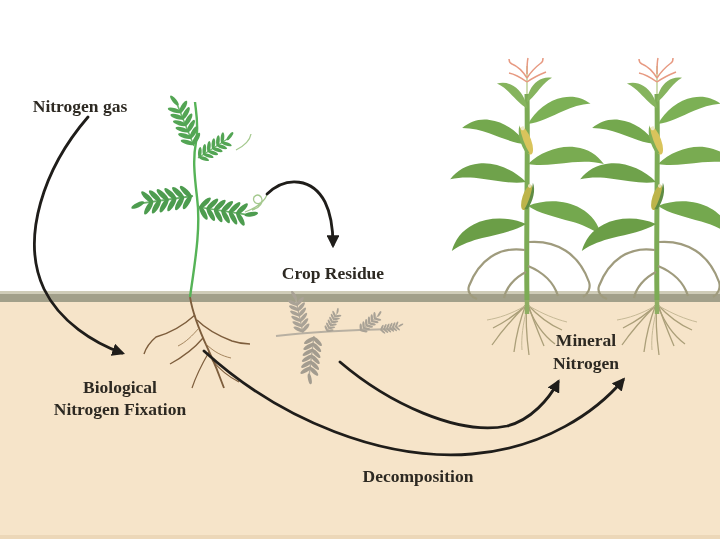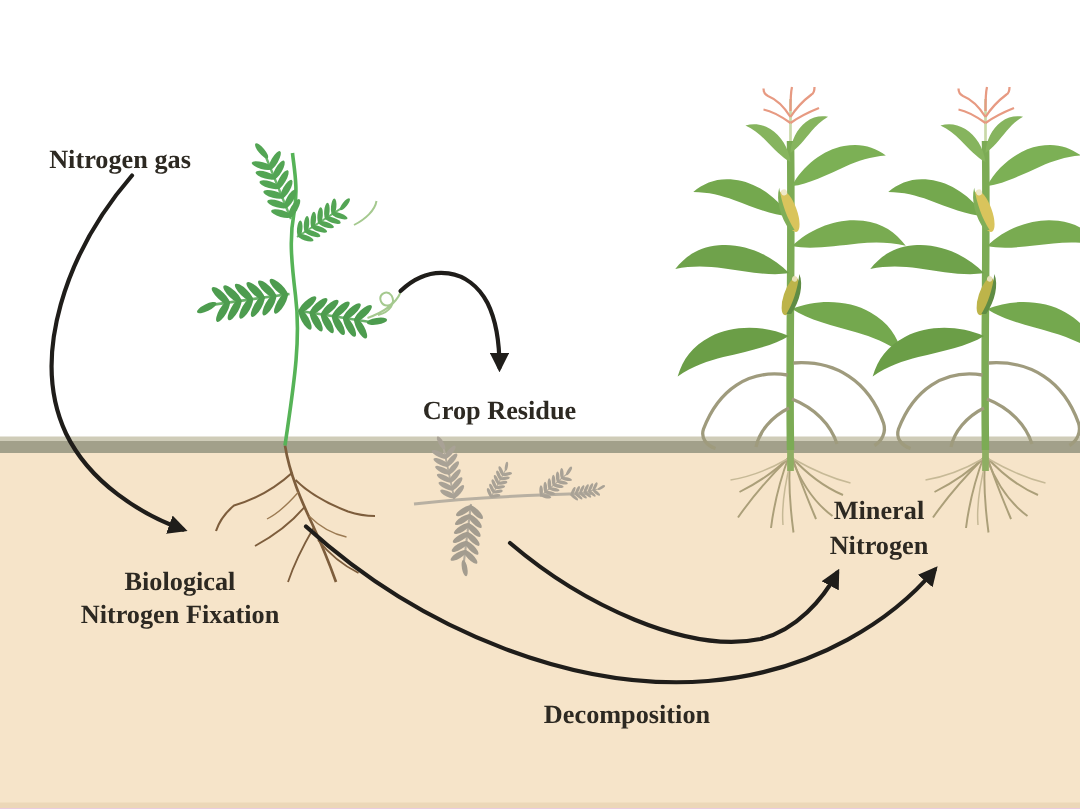--- a/index.html
+++ b/index.html
@@ -1,20 +1,20 @@
 <!DOCTYPE html>
 <html><head>
 <meta charset="utf-8">
 <style>
   html,body { margin:0; padding:0; background:#ffffff; }
   .stage {
     position:relative;
     width:720px; height:539px;
     overflow:hidden;
-    background:#a21caf;
+    background:#86efac;
     font-family:"Liberation Serif", serif;
   }
   svg { display:block; }
   .lbl {
     font-family:"Liberation Serif", serif;
     font-weight:bold;
     font-size:17.5px;
   }
 </style>
 </head>

